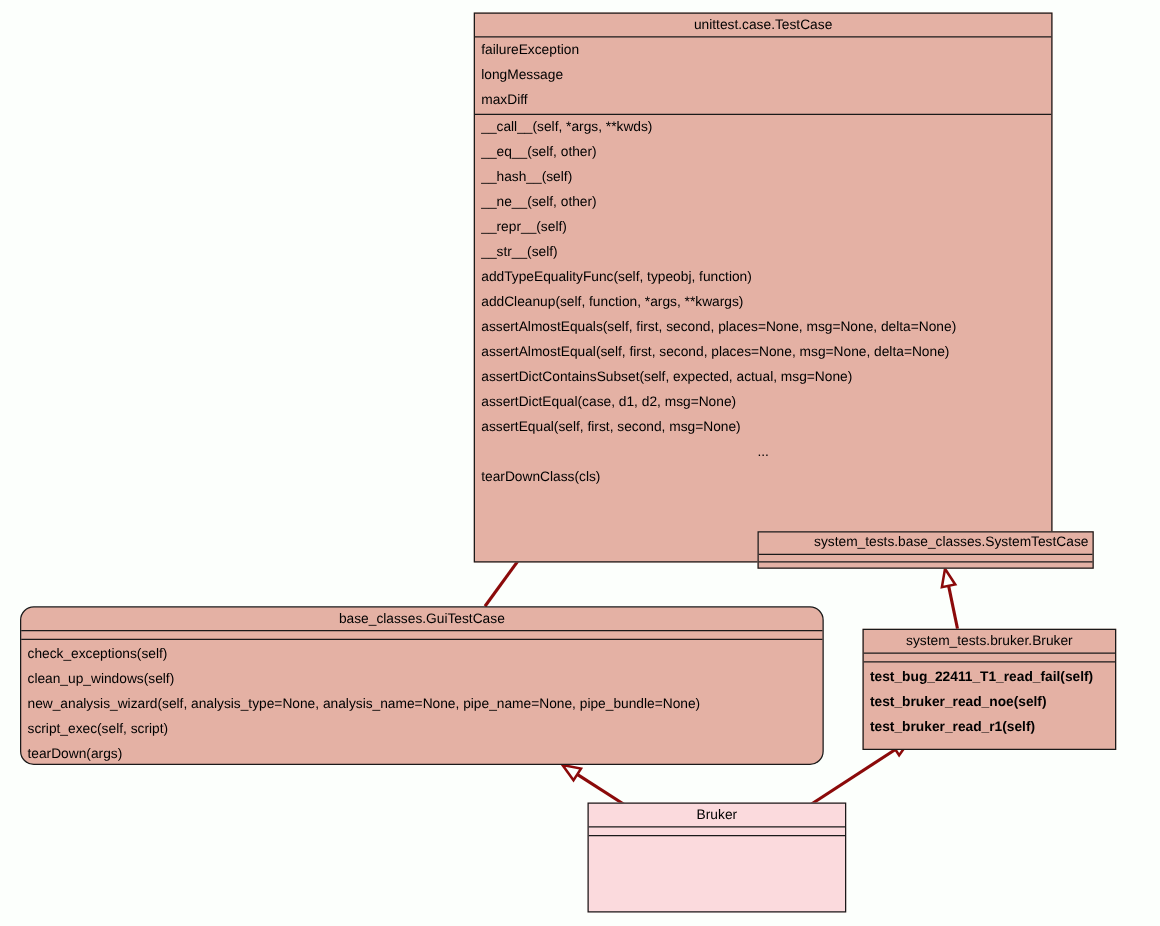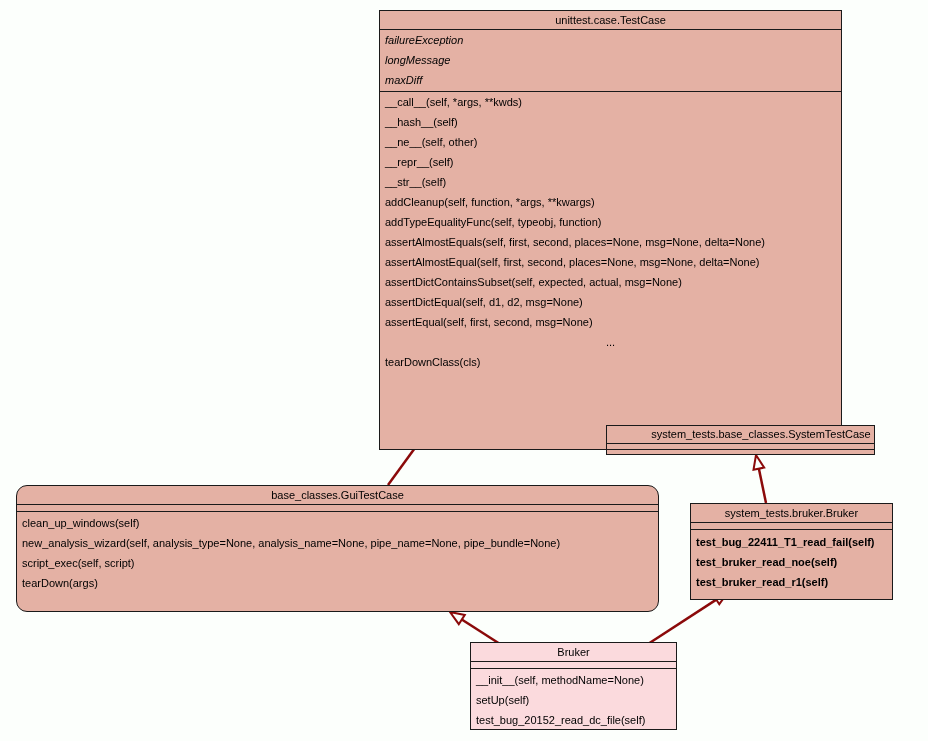--- a/index.html
+++ b/index.html
@@ -32,21 +32,21 @@
     border-bottom:1px solid var(--border,#1a1a1a);
     overflow:hidden;
   }
   .uml-class .compartment{overflow:hidden;}
   .uml-class .attributes{border-bottom:1px solid var(--border,#1a1a1a);}
   .member{padding-left:5px;height:20px;}
   .member.ellipsis{text-align:center;padding-left:0;}
 
   
   #box-0{left:379px;top:10px;width:463px;height:440px;}
-  #box-0 .attributes{height:61px;font-style:italic;}
+  #box-0 .attributes{height:61px;}
   #box-1{left:606px;top:425px;width:269px;height:30px;}
   #box-1 .title{height:17px;line-height:17px;padding-left:41px;}
   #box-1 .attributes{height:5px;}
   #box-2{left:16px;top:485px;width:643px;height:127px;border-radius:11px;}
   #box-2 .attributes{height:6px;}
   #box-2 .methods{padding-top:1px;}
   #box-3{left:690px;top:503px;width:203px;height:97px;}
   #box-3 .attributes{height:6px;}
   #box-3 .methods{padding-top:2px;font-weight:bold;}
   #box-4{left:470px;top:642px;width:207px;height:88px;}
@@ -83,66 +83,63 @@
 
   <div class="uml-class ancestor" id="box-0">
     <div class="title">unittest.case.TestCase</div>
     <div class="compartment attributes">
         <div class="member">failureException</div>
         <div class="member">longMessage</div>
         <div class="member">maxDiff</div>
       </div>
     <div class="compartment methods">
         <div class="member">__call__(self, *args, **kwds)</div>
+        <div class="member">__eq__(self, other)</div>
         <div class="member">__hash__(self)</div>
         <div class="member">__ne__(self, other)</div>
         <div class="member">__repr__(self)</div>
         <div class="member">__str__(self)</div>
+        <div class="member">addTypeEqualityFunc(self, typeobj, function)</div>
         <div class="member">addCleanup(self, function, *args, **kwargs)</div>
-        <div class="member">addTypeEqualityFunc(self, typeobj, function)</div>
         <div class="member">assertAlmostEquals(self, first, second, places=None, msg=None, delta=None)</div>
         <div class="member">assertAlmostEqual(self, first, second, places=None, msg=None, delta=None)</div>
         <div class="member">assertDictContainsSubset(self, expected, actual, msg=None)</div>
-        <div class="member">assertDictEqual(self, d1, d2, msg=None)</div>
+        <div class="member">assertDictEqual(case, d1, d2, msg=None)</div>
         <div class="member">assertEqual(self, first, second, msg=None)</div>
         <div class="member ellipsis">...</div>
         <div class="member">tearDownClass(cls)</div>
       </div>
   </div>
 
   <div class="uml-class ancestor" id="box-1">
     <div class="title">system_tests.base_classes.SystemTestCase</div>
     <div class="compartment attributes"></div>
     <div class="compartment methods"></div>
   </div>
 
   <div class="uml-class ancestor" id="box-2">
     <div class="title">base_classes.GuiTestCase</div>
     <div class="compartment attributes"></div>
     <div class="compartment methods">
+        <div class="member">check_exceptions(self)</div>
         <div class="member">clean_up_windows(self)</div>
         <div class="member">new_analysis_wizard(self, analysis_type=None, analysis_name=None, pipe_name=None, pipe_bundle=None)</div>
         <div class="member">script_exec(self, script)</div>
         <div class="member">tearDown(args)</div>
       </div>
   </div>
 
   <div class="uml-class ancestor" id="box-3">
     <div class="title">system_tests.bruker.Bruker</div>
     <div class="compartment attributes"></div>
     <div class="compartment methods">
         <div class="member">test_bug_22411_T1_read_fail(self)</div>
         <div class="member">test_bruker_read_noe(self)</div>
         <div class="member">test_bruker_read_r1(self)</div>
       </div>
   </div>
 
   <div class="uml-class project" id="box-4">
     <div class="title">Bruker</div>
     <div class="compartment attributes"></div>
-    <div class="compartment methods">
-        <div class="member">__init__(self, methodName=None)</div>
-        <div class="member">setUp(self)</div>
-        <div class="member">test_bug_20152_read_dc_file(self)</div>
-      </div>
   </div>
 
 </div>
 
 </body></html>

